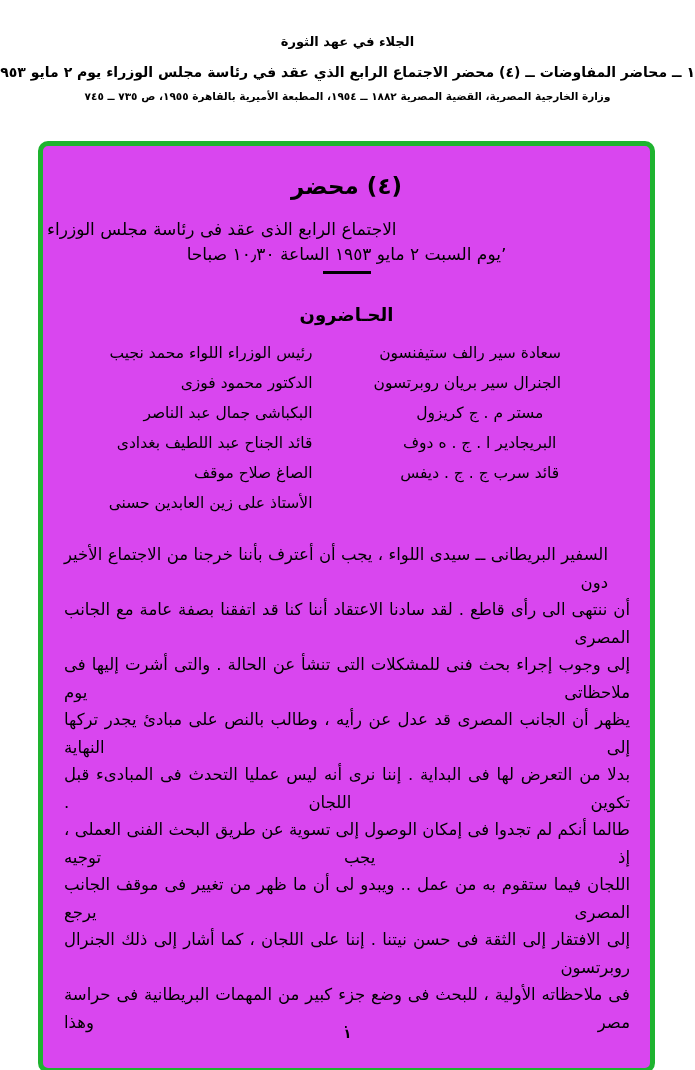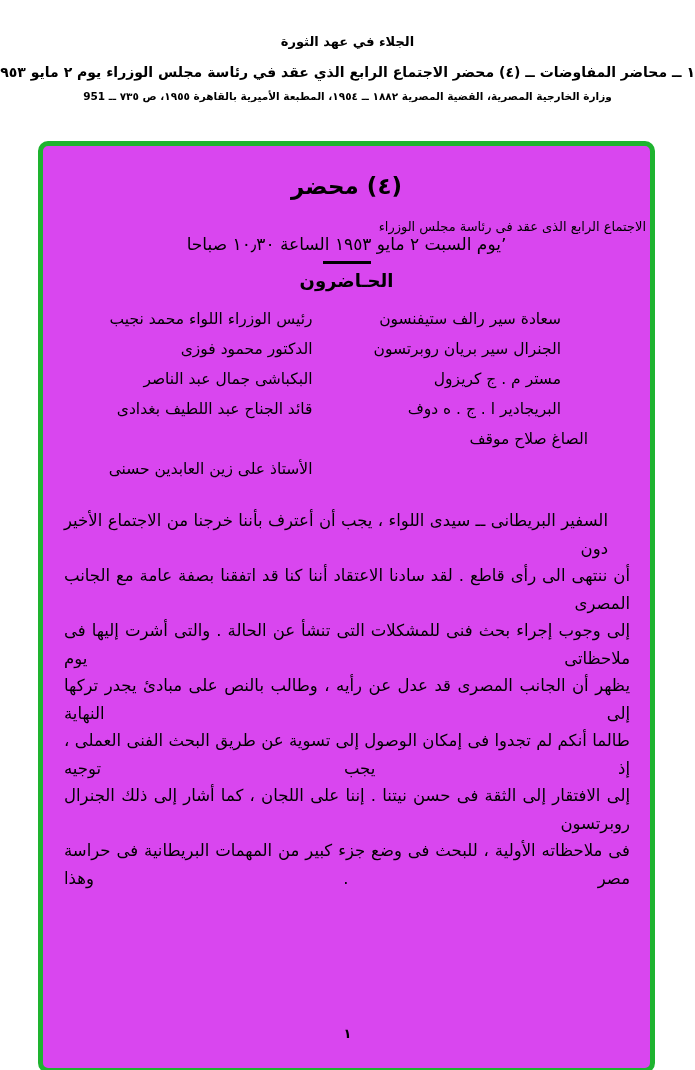--- a/index.html
+++ b/index.html
@@ -21,49 +21,49 @@
     position: absolute;
     left: 38px; top: 141px;
     width: 617px; height: 932px;
     border: 5px solid #1eb32f;
     border-radius: 10px;
     background: #d946ef;
   }
   .doc-inner { position: relative; width: 100%; height: 100%; padding: 0 4px; }
 
   .doc-title { margin-top: 27px; text-align: center; font-size: 23px; font-weight: bold; }
-  .doc-subtitle1 { margin-top: 20px; text-align: right; font-size: 13px; }
-  .doc-subtitle2 { text-align: center; font-size: 17px; }
+  .doc-subtitle1 { margin-top: 20px; text-align: left; font-size: 17px; }
+  .doc-subtitle2 { margin-top: 5px; text-align: center; font-size: 17px; }
   .title-rule { width: 48px; height: 3px; background: #000; margin: 7px auto 0 auto; }
-  .attendees-heading { margin-top: 6px; text-align: center; font-size: 18px; font-weight: bold; }
+  .attendees-heading { margin-top: 30px; text-align: center; font-size: 18px; font-weight: bold; }
 
   .attendees-table { margin-top: 13px; width: 100%; }
   .attendee-row { display: grid; grid-template-columns: 46% 54%; line-height: 30px; font-size: 15.5px; }
-  .cell-british { text-align: right; padding-right: 85px; white-space: nowrap; margin-left: 28px; }
+  .cell-british { text-align: center; padding-right: 85px; white-space: nowrap; margin-left: 28px; }
   .cell-egyptian { text-align: right; padding-right: 58px; white-space: nowrap; }
 
   .doc-body { margin: 23px 16px 0 10px; font-size: 16.5px; }
   .body-line {
     text-align: justify;
     text-align-last: justify;
     line-height: 27.5px;
     white-space: normal;
     margin-left: 7px;
   }
   .body-line.first { padding-right: 22px; }
 
   .page-number { position: absolute; top: 1026px; left: 0; width: 695px; text-align: center; font-size: 13px; font-weight: bold; }
 </style>
 </head>
 <body>
 
 <div class="header">
   <div class="header-line1">الجلاء في عهد الثورة</div>
   <div class="header-line2">١ ــ محاضر المفاوضات ــ (٤) محضر الاجتماع الرابع الذي عقد في رئاسة مجلس الوزراء يوم ٢ مايو ١٩٥٣</div>
-  <div class="header-line3">وزارة الخارجية المصرية، القضية المصرية ١٨٨٢ ــ ١٩٥٤، المطبعة الأميرية بالقاهرة ١٩٥٥، ص ٧٣٥ ــ 951</div>
+  <div class="header-line3">وزارة الخارجية المصرية، القضية المصرية ١٨٨٢ ــ ١٩٥٤، المطبعة الأميرية بالقاهرة ١٩٥٥، ص ٧٣٥ ــ ٧٤٥</div>
 </div>
 
 <div class="doc-frame">
   <div class="doc-inner">
 
     <div class="doc-title">(٤) محضر</div>
     <div class="doc-subtitle1">الاجتماع الرابع الذى عقد فى رئاسة مجلس الوزراء</div>
     <div class="doc-subtitle2">٬يوم السبت ٢ مايو ١٩٥٣ الساعة ١٠٫٣٠ صباحا</div>
     <div class="title-rule"></div>
 
@@ -82,34 +82,37 @@
         <div class="cell-british">مستر م . ج كريزول</div>
         <div class="cell-egyptian">البكباشى جمال عبد الناصر</div>
       </div>
       <div class="attendee-row">
         <div class="cell-british">البريجادير ا . ج . ه دوف</div>
         <div class="cell-egyptian">قائد الجناح عبد اللطيف بغدادى</div>
       </div>
       <div class="attendee-row">
       </div>
       <div class="attendee-row">
+        <div class="cell-british">قائد سرب ج . ج . ديفس</div>
         <div class="cell-egyptian">الصاغ صلاح موقف</div>
       </div>
       <div class="attendee-row">
         <div class="cell-british"></div>
         <div class="cell-egyptian">الأستاذ على زين العابدين حسنى</div>
       </div>
     </div>
 
     <div class="doc-body">
       <div class="body-line first">السفير البريطانى ــ سيدى اللواء ، يجب أن أعترف بأننا خرجنا من الاجتماع الأخير دون</div>
       <div class="body-line">أن ننتهى الى رأى قاطع . لقد سادنا الاعتقاد أننا كنا قد اتفقنا بصفة عامة مع الجانب المصرى</div>
       <div class="body-line">إلى وجوب إجراء بحث فنى للمشكلات التى تنشأ عن الحالة . والتى أشرت إليها فى ملاحظاتى يوم</div>
       <div class="body-line">يظهر أن الجانب المصرى قد عدل عن رأيه ، وطالب بالنص على مبادئ يجدر تركها إلى النهاية</div>
+      <div class="body-line">بدلا من التعرض لها فى البداية . إننا نرى أنه ليس عمليا التحدث فى المبادىء قبل تكوين اللجان .</div>
       <div class="body-line">طالما أنكم لم تجدوا فى إمكان الوصول إلى تسوية عن طريق البحث الفنى العملى ، إذ يجب توجيه</div>
+      <div class="body-line">اللجان فيما ستقوم به من عمل .. ويبدو لى أن ما ظهر من تغيير فى موقف الجانب المصرى يرجع</div>
       <div class="body-line">إلى الافتقار إلى الثقة فى حسن نيتنا . إننا على اللجان ، كما أشار إلى ذلك الجنرال روبرتسون</div>
       <div class="body-line">فى ملاحظاته الأولية ، للبحث فى وضع جزء كبير من المهمات البريطانية فى حراسة مصر . وهذا</div>
 
     </div>
 
   </div>
 </div>
 
 <div class="page-number">١</div>
 

